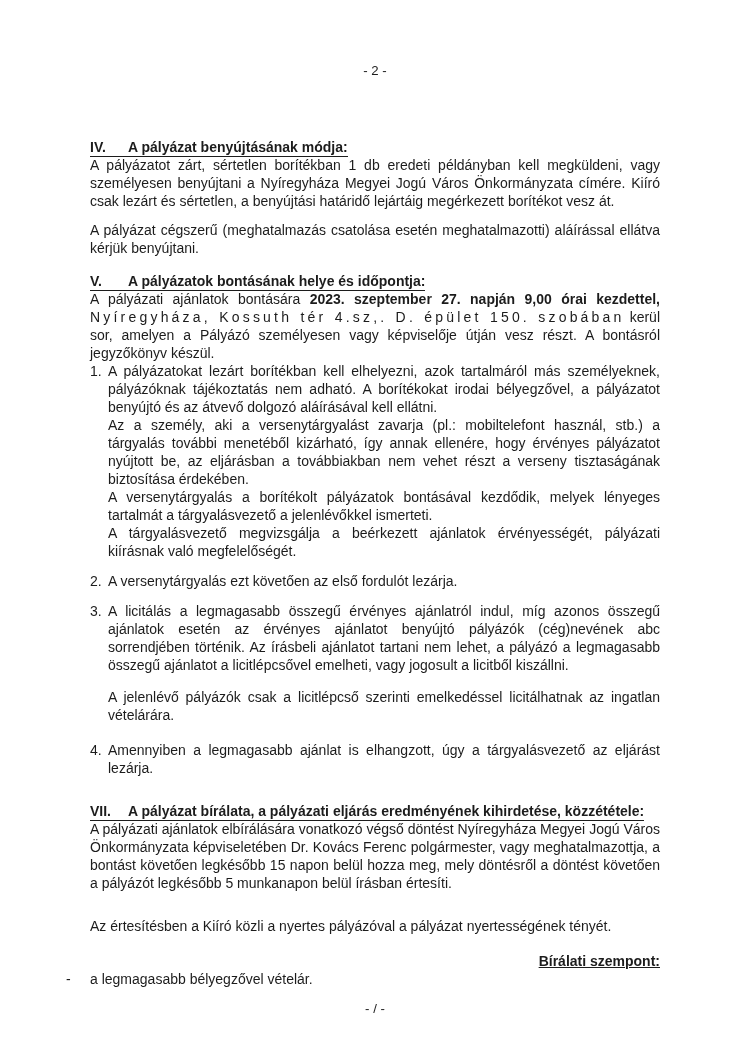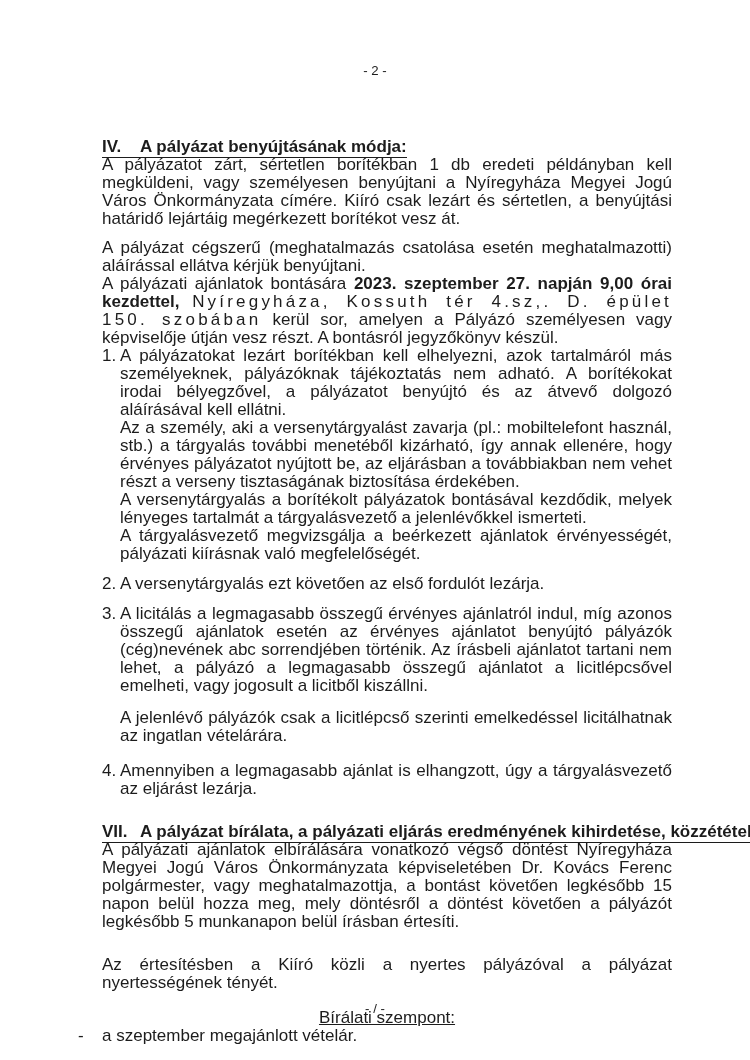--- a/index.html
+++ b/index.html
@@ -13,30 +13,30 @@
   }
   .pagenum {
     position: absolute; top: 62px; left: 0; width: 100%;
     text-align: center; font-size: 13.2px; line-height: 18px;
   }
   .footer {
     position: absolute; top: 1000px; left: 0; width: 100%;
     text-align: center; font-size: 13.2px; line-height: 18px;
   }
   .content {
-    position: absolute; left: 102px; top: 0; width: 570px;
-    font-size: 17px; line-height: 18px;
+    position: absolute; left: 90px; top: 0; width: 570px;
+    font-size: 14px; line-height: 18px;
     text-align: justify;
   }
   p { margin: 0; }
   .heading { font-weight: bold; text-align: left; white-space: nowrap; }
   .hwrap { border-bottom: 1.4px solid #1c1c1c; padding-bottom: 1px; }
   .hnum { display: inline-block; width: 38px; }
   .spaced { letter-spacing: 3.2px; }
-  .underlined { text-decoration: underline; text-align: center; }
+  .underlined { text-decoration: underline; text-align: right; font-weight: bold; }
   .vlist .li { position: relative; padding-left: 18px; }
   .linum { position: absolute; left: 0; top: 0; }
   .bullet-row { position: relative; text-align: left; }
   .bullet-dash { position: absolute; left: -24px; top: 0; }
   
   .m138 { margin-top: 138px; }
   .mt11 { margin-top: 11px; }
   .mt12 { margin-top: 12px; }
   .mt13 { margin-top: 25px; }
   .mt14 { margin-top: 14px; }
@@ -49,20 +49,21 @@
 <div>
 
   <div class="pagenum">- 2 -</div>
 
   <div class="content">
 
     <p class="heading m138"><span class="hwrap"><span class="hnum">IV.</span><span>A pályázat benyújtásának módja:</span></span></p>
     <p class="para">A pályázatot zárt, sértetlen borítékban 1 db eredeti példányban kell megküldeni, vagy személyesen benyújtani a Nyíregyháza Megyei Jogú Város Önkormányzata címére. Kiíró csak lezárt és sértetlen, a benyújtási határidő lejártáig megérkezett borítékot vesz át.</p>
     <p class="para mt11">A pályázat cégszerű (meghatalmazás csatolása esetén meghatalmazotti) aláírással ellátva kérjük benyújtani.</p>
 
+    <p class="heading mt15"><span class="hwrap"><span class="hnum">V.</span><span>A pályázatok bontásának helye és időpontja:</span></span></p>
     <p class="para"><span>A pályázati ajánlatok bontására </span><strong>2023. szeptember 27. napján 9,00 órai kezdettel, </strong><span class="spaced">Nyíregyháza, Kossuth tér 4.sz,. D. épület 150. szobában</span><span> kerül sor, amelyen a Pályázó személyesen vagy képviselője útján vesz részt. A bontásról jegyzőkönyv készül.</span></p>
 
 
     <div class="vlist">
       <div class="li">
         <span class="linum">1.</span>
         <p class="para">A pályázatokat lezárt borítékban kell elhelyezni, azok tartalmáról más személyeknek, pályázóknak tájékoztatás nem adható. A borítékokat irodai bélyegzővel, a pályázatot benyújtó és az átvevő dolgozó aláírásával kell ellátni.</p>
         <p class="para">Az a személy, aki a versenytárgyalást zavarja (pl.: mobiltelefont használ, stb.) a tárgyalás további menetéből kizárható, így annak ellenére, hogy érvényes pályázatot nyújtott be, az eljárásban a továbbiakban nem vehet részt a verseny tisztaságának biztosítása érdekében.</p>
         <p class="para">A versenytárgyalás a borítékolt pályázatok bontásával kezdődik, melyek lényeges tartalmát a tárgyalásvezető a jelenlévőkkel ismerteti.</p>
         <p class="para">A tárgyalásvezető megvizsgálja a beérkezett ajánlatok érvényességét, pályázati kiírásnak való megfelelőségét.</p>
@@ -82,20 +83,20 @@
       </div>
     </div>
 
     <p class="heading mt13"><span class="hwrap"><span class="hnum">VII.</span><span>A pályázat bírálata, a pályázati eljárás eredményének kihirdetése, közzététele:</span></span></p>
     <p class="para">A pályázati ajánlatok elbírálására vonatkozó végső döntést Nyíregyháza Megyei Jogú Város Önkormányzata képviseletében Dr. Kovács Ferenc polgármester, vagy meghatalmazottja, a bontást követően legkésőbb 15 napon belül hozza meg, mely döntésről a döntést követően a pályázót legkésőbb 5 munkanapon belül írásban értesíti.</p>
     <p class="para mt13">Az értesítésben a Kiíró közli a nyertes pályázóval a pályázat nyertességének tényét.</p>
 
     <p class="underlined mt17">Bírálati szempont:</p>
     <div class="bullet-row">
       <span class="bullet-dash">-</span>
-      <span>a szeptember megajánlott vételár.</span>
+      <span>a legmagasabb bélyegzővel vételár.</span>
     </div>
 
   </div>
 
   <div class="footer">- / -</div>
 
 </div>
 
 </body></html>

